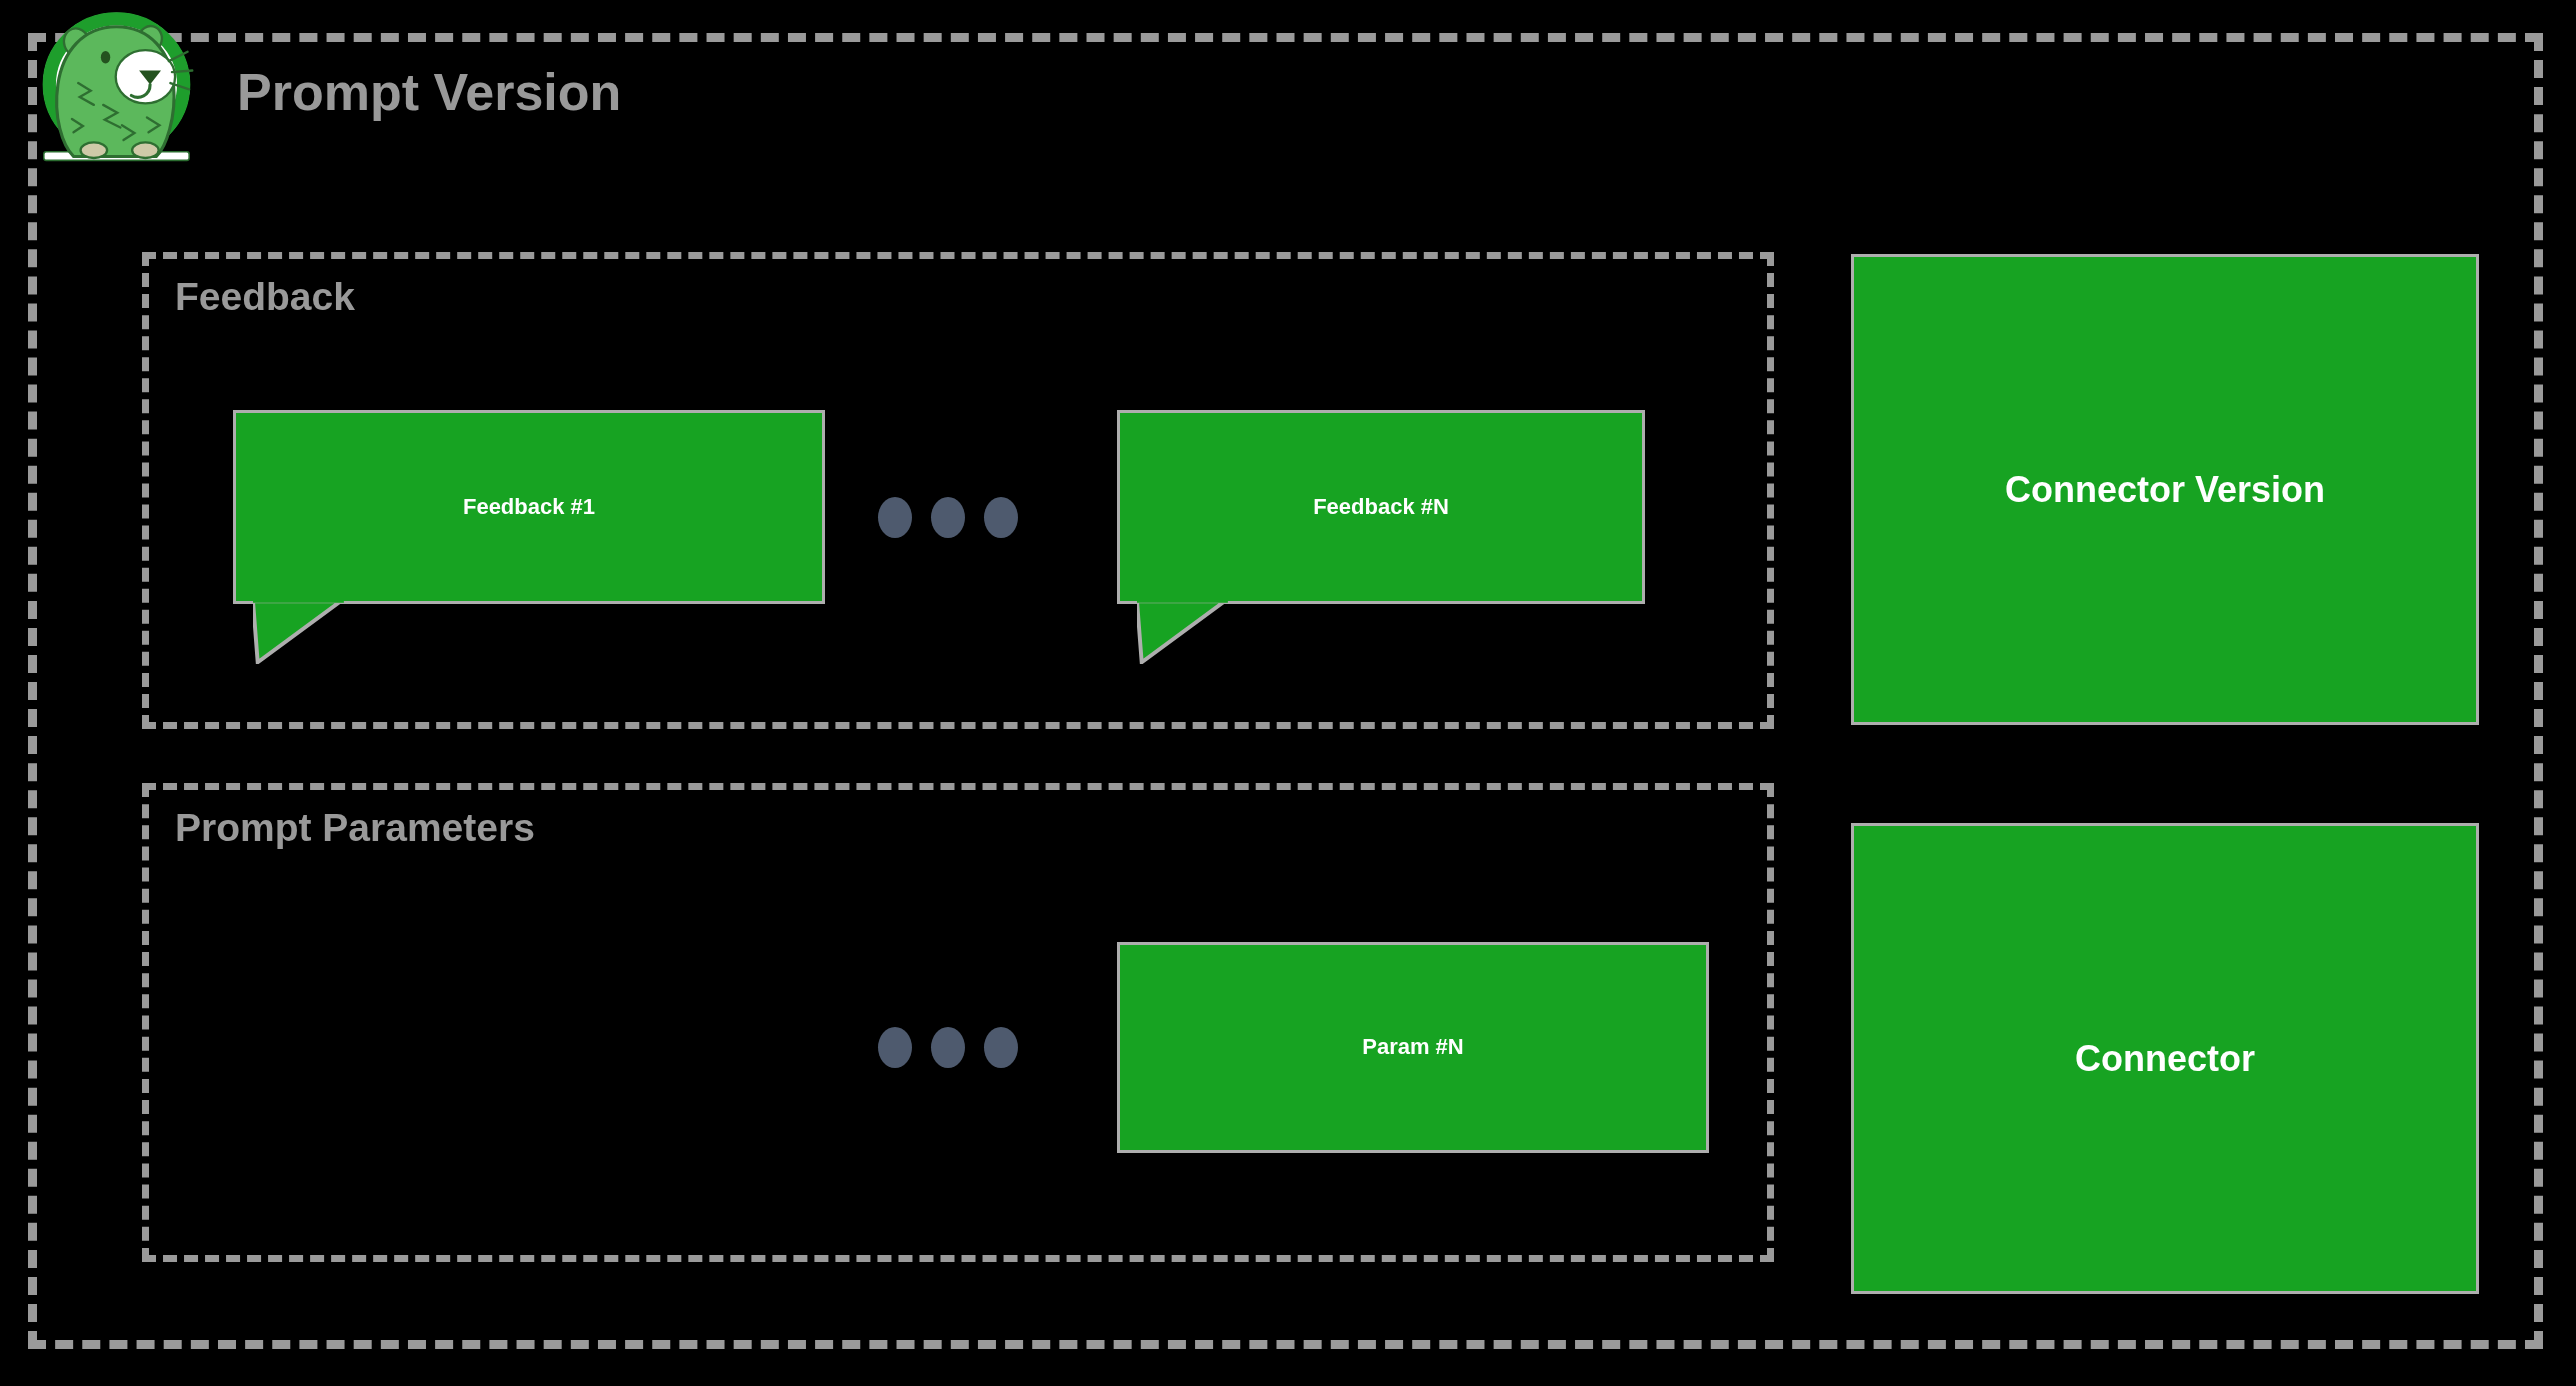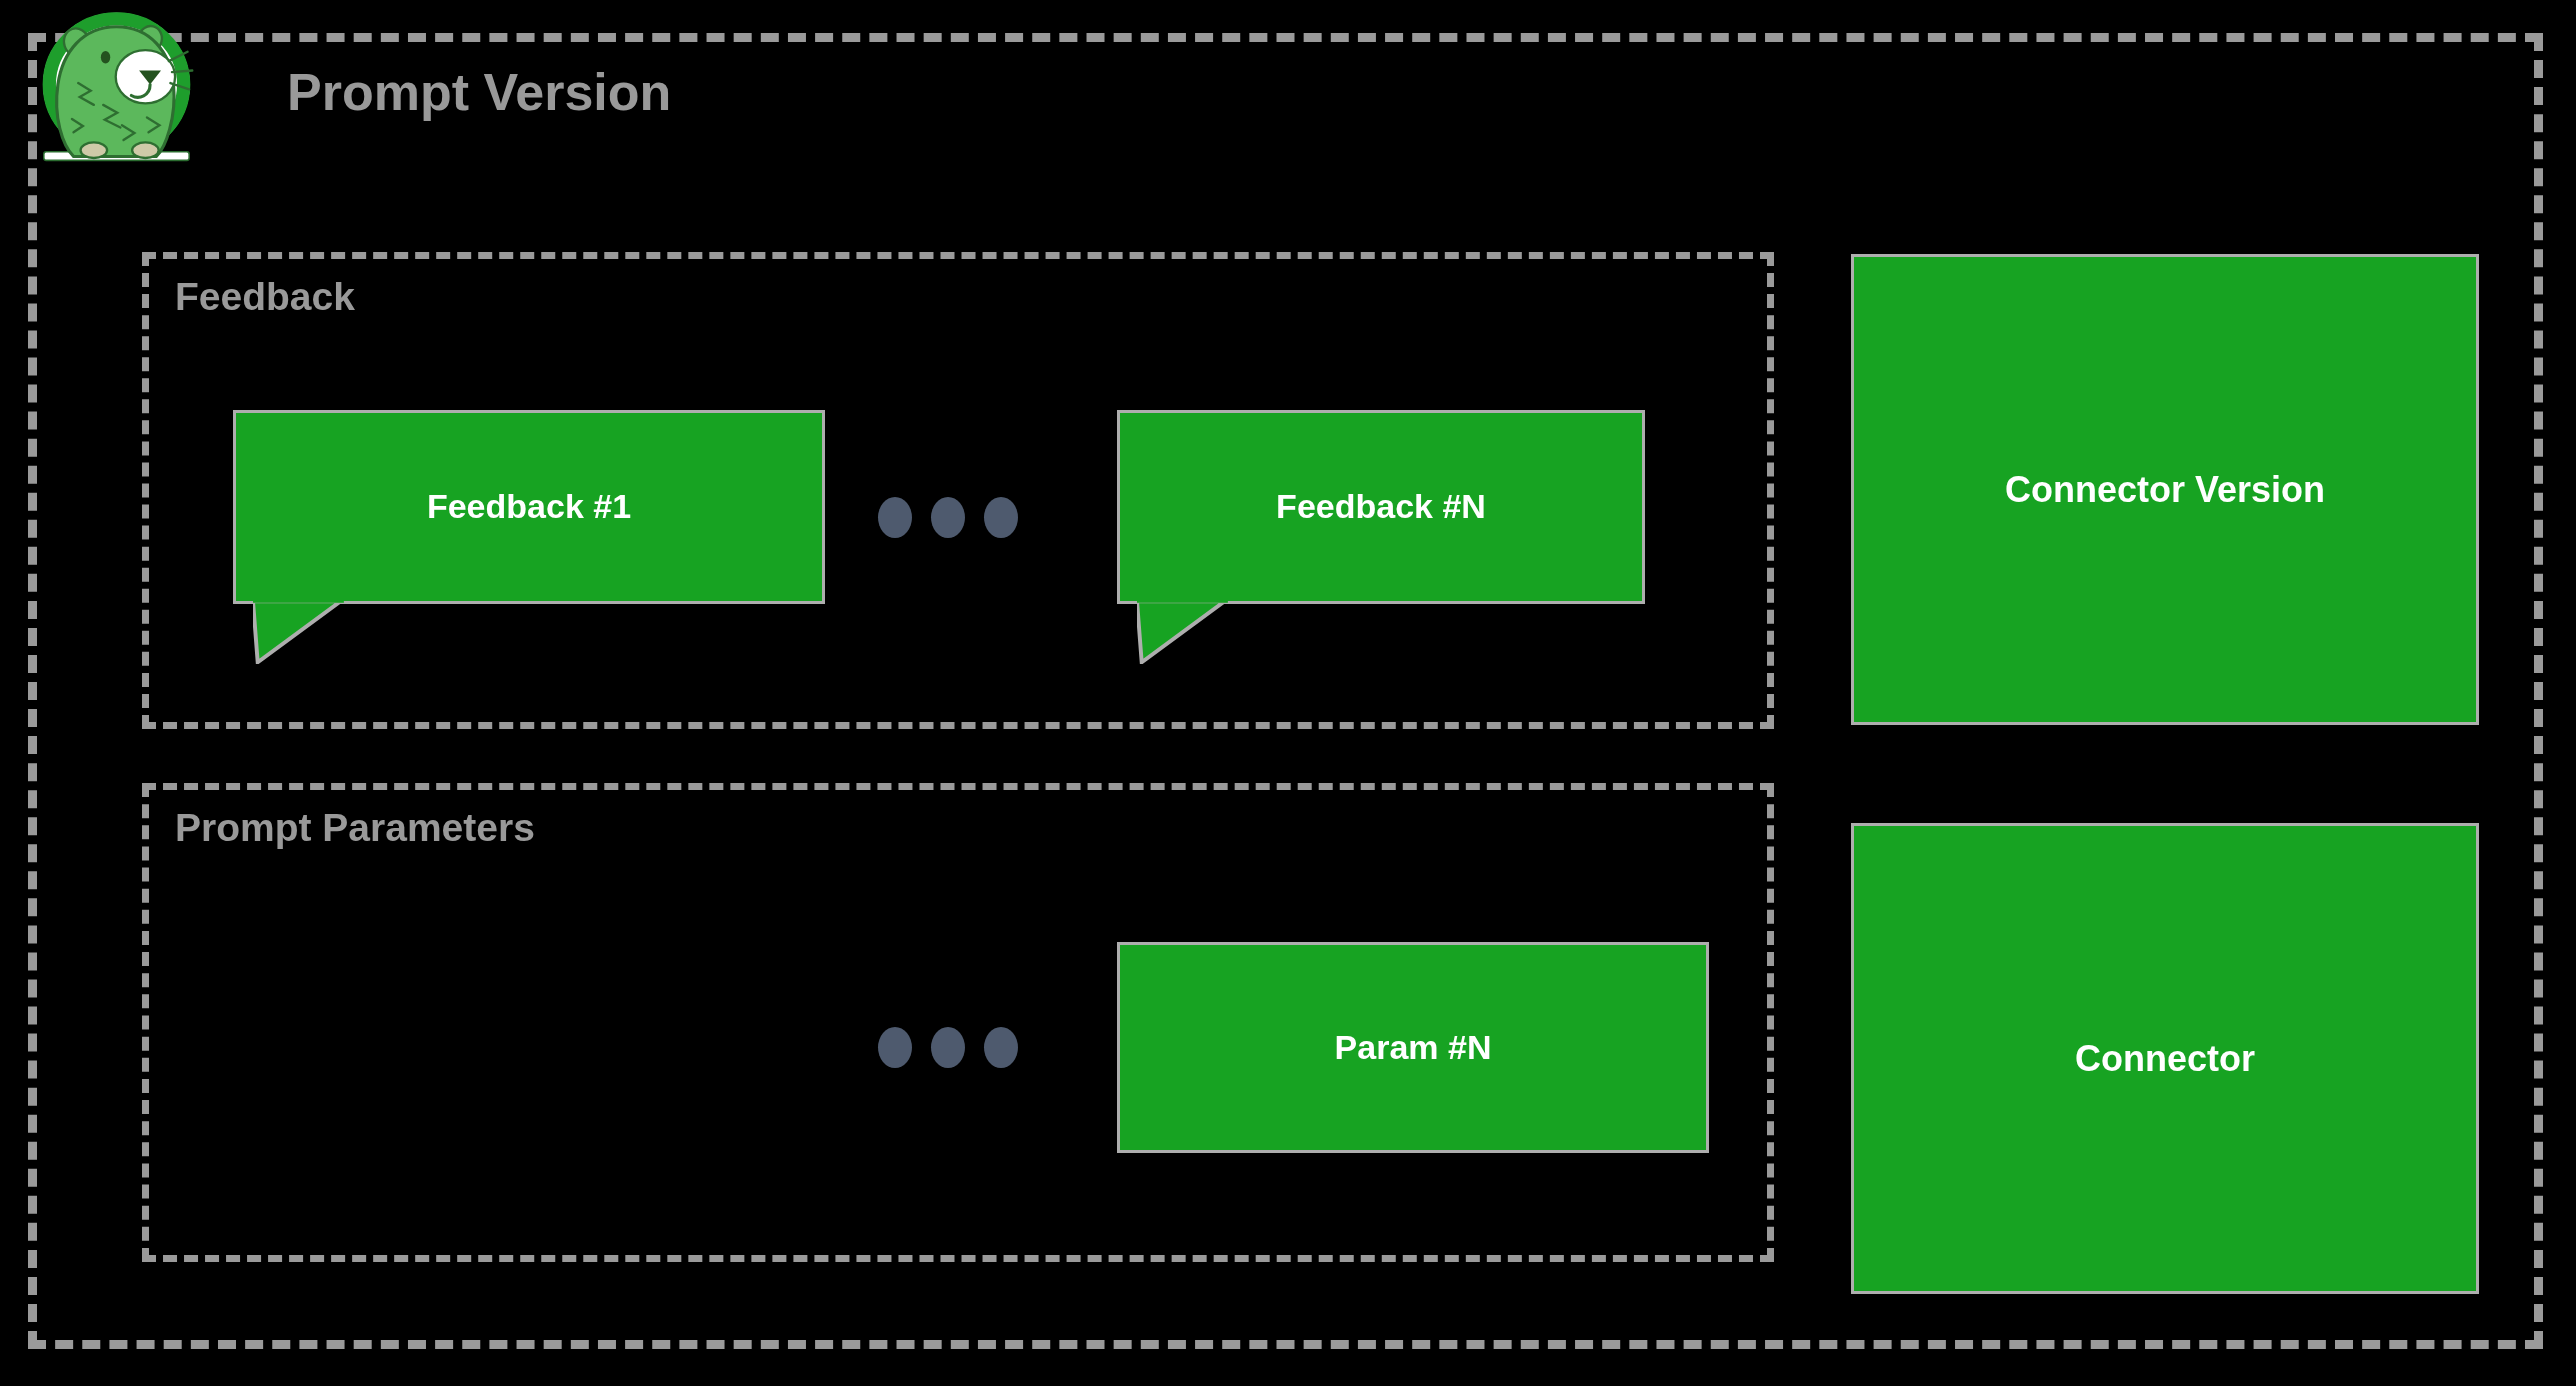--- a/index.html
+++ b/index.html
@@ -47,21 +47,21 @@
     height: 168px;
     flex: 0 0 auto;
   }
   .logo-svg { display: block; width: 184px; height: 168px; }
 
   .page-title {
     font-size: 52px;
     font-weight: bold;
     color: #999999;
     letter-spacing: 0px;
-    margin-left: 75px;
+    margin-left: 25px;
     white-space: nowrap;
     line-height: 1;
   }
 
   
   .group-box {
     position: absolute;
     border: 7.8px dashed #9a9a9a;
     box-sizing: border-box;
   }
@@ -95,21 +95,21 @@
     border: 3.9px solid #aeaeae;
     box-sizing: border-box;
     display: flex;
     align-items: center;
     justify-content: center;
     color: #ffffff;
     font-weight: bold;
     text-align: center;
   }
   .node-label {
-    font-size: 34px;
+    font-size: 22px;
     line-height: 1.1;
     white-space: nowrap;
   }
 
   
   .bubble { }
   .bubble .tail {
     position: absolute;
     left: 17px;
     top: 100%;

